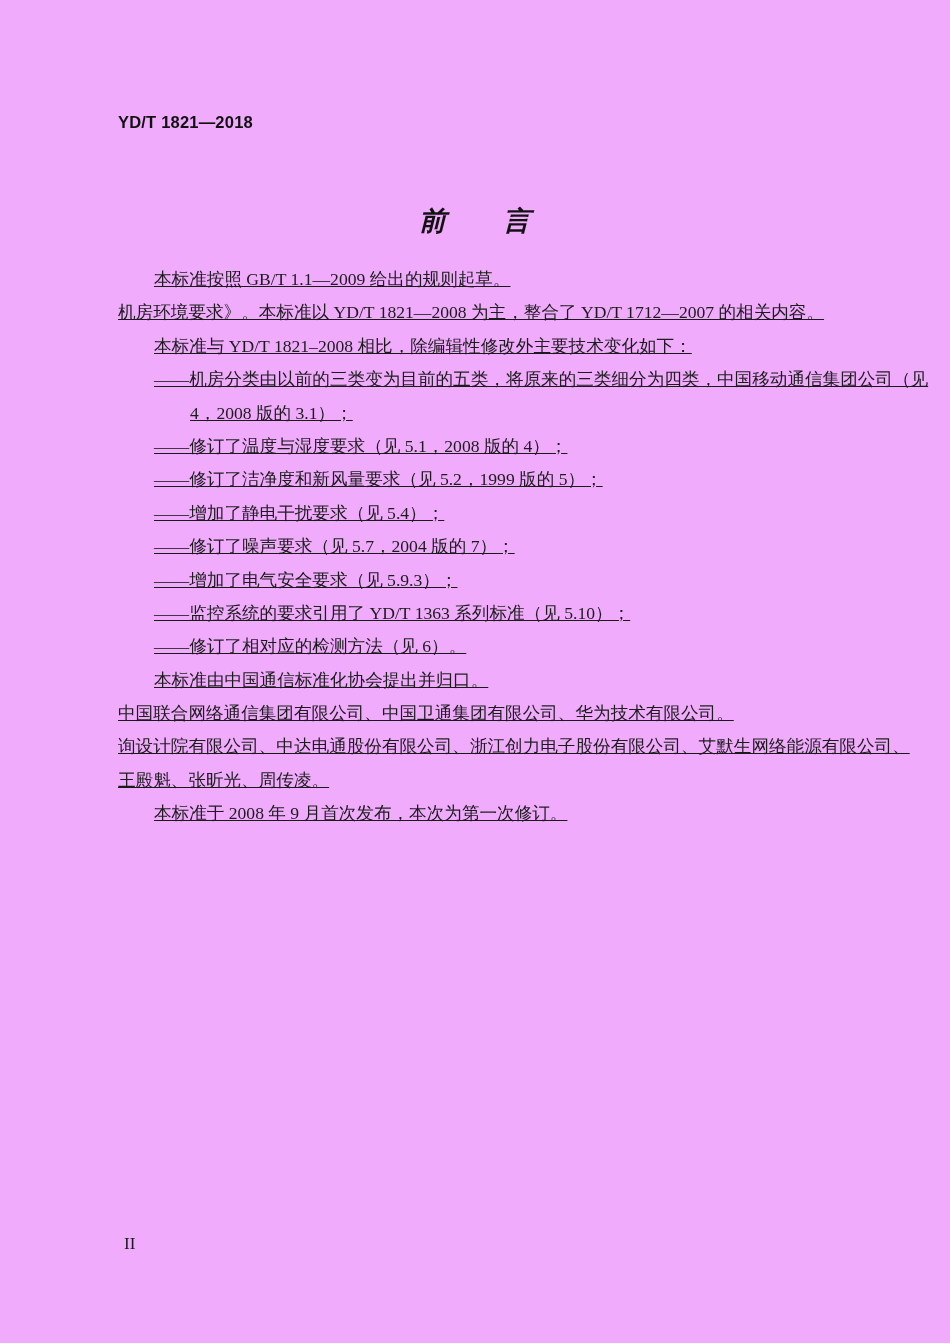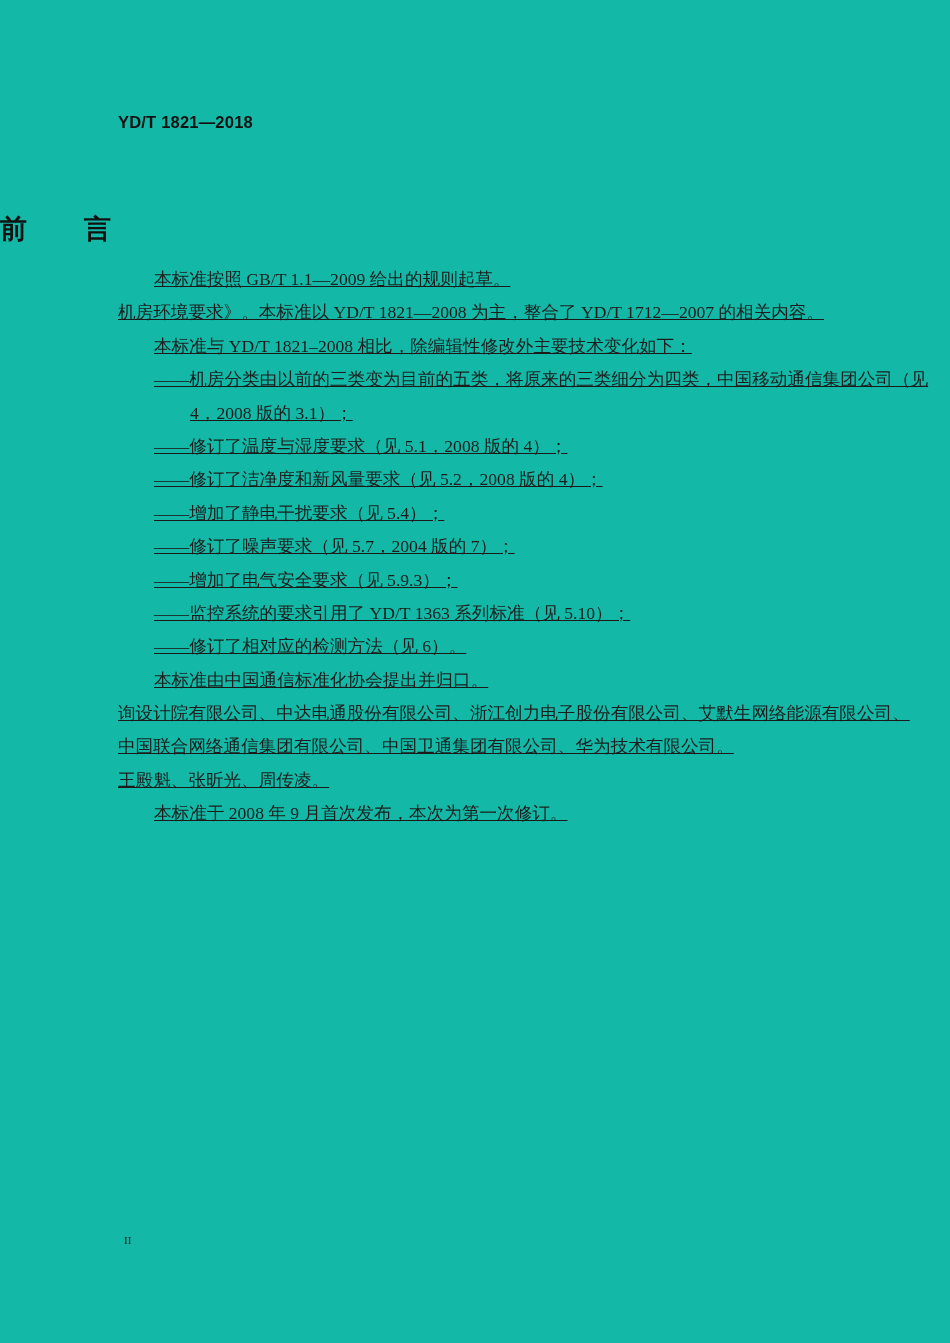--- a/index.html
+++ b/index.html
@@ -4,21 +4,21 @@
 <style>
   html, body {
     margin: 0;
     padding: 0;
     background: #ffffff;
   }
   .page {
     position: relative;
     width: 950px;
     height: 1343px;
-    background: #14b8a6;
+    background: #f0abfc;
     overflow: hidden;
     font-family: "Liberation Serif", "DejaVu Serif", serif;
     color: #1a1a1a;
   }
 
   
   .doc-header {
     position: absolute;
     left: 118px;
     top: 113px;
@@ -28,26 +28,28 @@
     letter-spacing: 0.2px;
     color: #111111;
     white-space: nowrap;
   }
 
   
   .doc-title {
     position: absolute;
     left: 0;
     right: 0;
-    top: 193px;
+    top: 185px;
+    text-align: center;
     font-family: "Liberation Sans", "DejaVu Sans", sans-serif;
     font-weight: bold;
     font-size: 27px;
     color: #111111;
     letter-spacing: 1px;
+    font-style: italic;
   }
 
   
   .body-block {
     position: absolute;
     left: 118px;
     top: 263px;
     width: 716px;
     text-decoration: underline;
   }
@@ -71,48 +73,48 @@
   .ln.flush {
     padding-left: 0;
   }
 
   
   .folio {
     position: absolute;
     left: 124px;
     top: 1234px;
     font-family: "Liberation Serif", "DejaVu Serif", serif;
-    font-size: 11px;
+    font-size: 17px;
     color: #1a1a1a;
   }
 </style>
 </head>
 <body>
 
 <div class="page">
 
   <div class="doc-header">YD/T 1821—2018</div>
 
   <h1 class="doc-title">前　　言</h1>
 
   <div class="body-block">
       <div class="ln indent">本标准按照 GB/T 1.1—2009 给出的规则起草。</div>
       <div class="ln flush">机房环境要求》。本标准以 YD/T 1821—2008 为主，整合了 YD/T 1712—2007 的相关内容。</div>
       <div class="ln indent">本标准与 YD/T 1821–2008 相比，除编辑性修改外主要技术变化如下：</div>
       <div class="ln indent">——机房分类由以前的三类变为目前的五类，将原来的三类细分为四类，中国移动通信集团公司（见</div>
       <div class="ln cont">4，2008 版的 3.1）；</div>
       <div class="ln indent">——修订了温度与湿度要求（见 5.1，2008 版的 4）；</div>
-      <div class="ln indent">——修订了洁净度和新风量要求（见 5.2，2008 版的 4）；</div>
+      <div class="ln indent">——修订了洁净度和新风量要求（见 5.2，1999 版的 5）；</div>
       <div class="ln indent">——增加了静电干扰要求（见 5.4）；</div>
       <div class="ln indent">——修订了噪声要求（见 5.7，2004 版的 7）；</div>
       <div class="ln indent">——增加了电气安全要求（见 5.9.3）；</div>
       <div class="ln indent">——监控系统的要求引用了 YD/T 1363 系列标准（见 5.10）；</div>
       <div class="ln indent">——修订了相对应的检测方法（见 6）。</div>
       <div class="ln indent">本标准由中国通信标准化协会提出并归口。</div>
+      <div class="ln flush">中国联合网络通信集团有限公司、中国卫通集团有限公司、华为技术有限公司。</div>
       <div class="ln flush">询设计院有限公司、中达电通股份有限公司、浙江创力电子股份有限公司、艾默生网络能源有限公司、</div>
-      <div class="ln flush">中国联合网络通信集团有限公司、中国卫通集团有限公司、华为技术有限公司。</div>
       <div class="ln flush">王殿魁、张昕光、周传凌。</div>
       <div class="ln indent">本标准于 2008 年 9 月首次发布，本次为第一次修订。</div>
     </div>
 
   <div class="folio">II</div>
 
 </div>
 
 </body></html>

